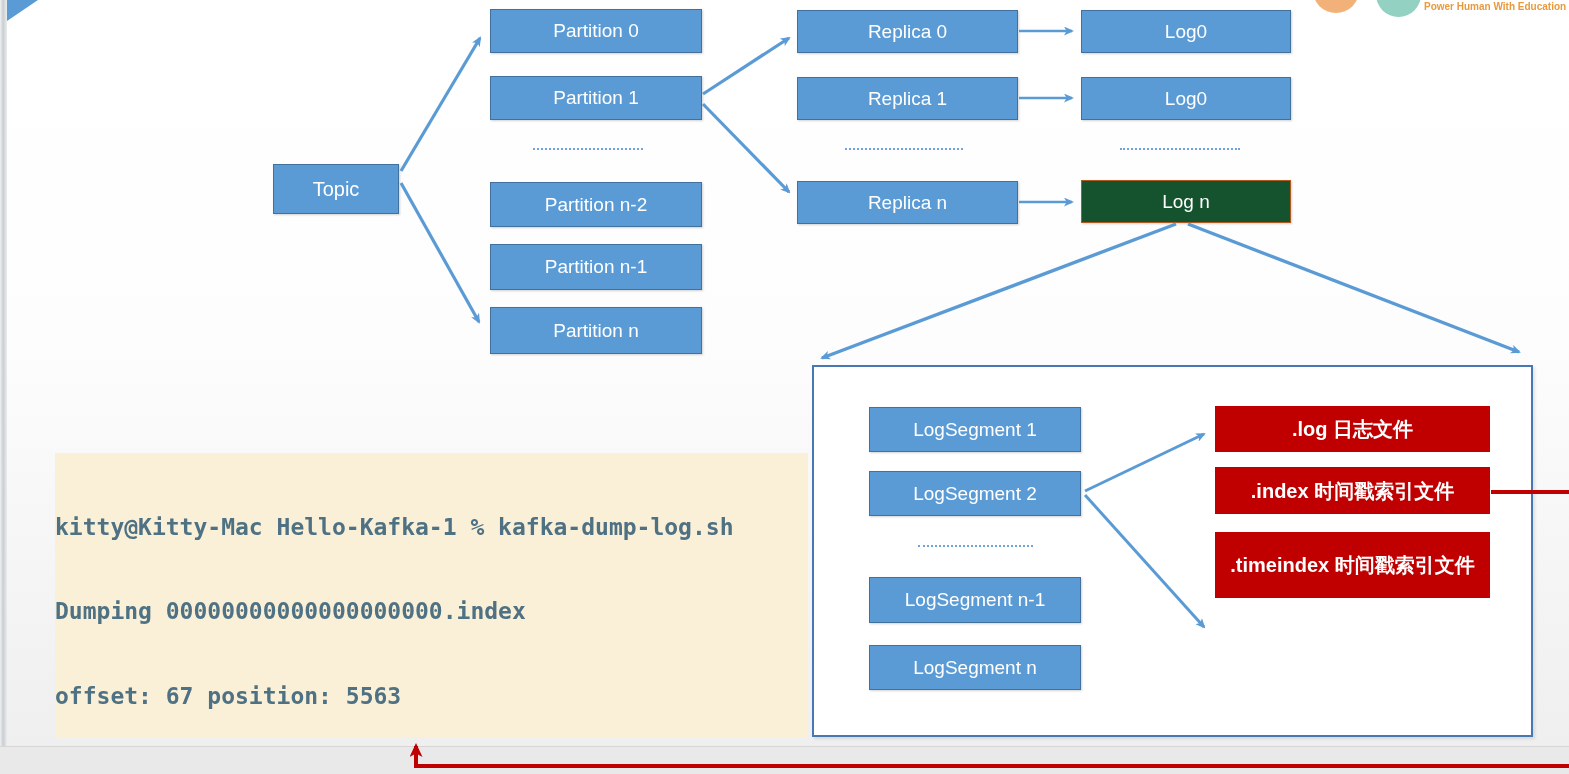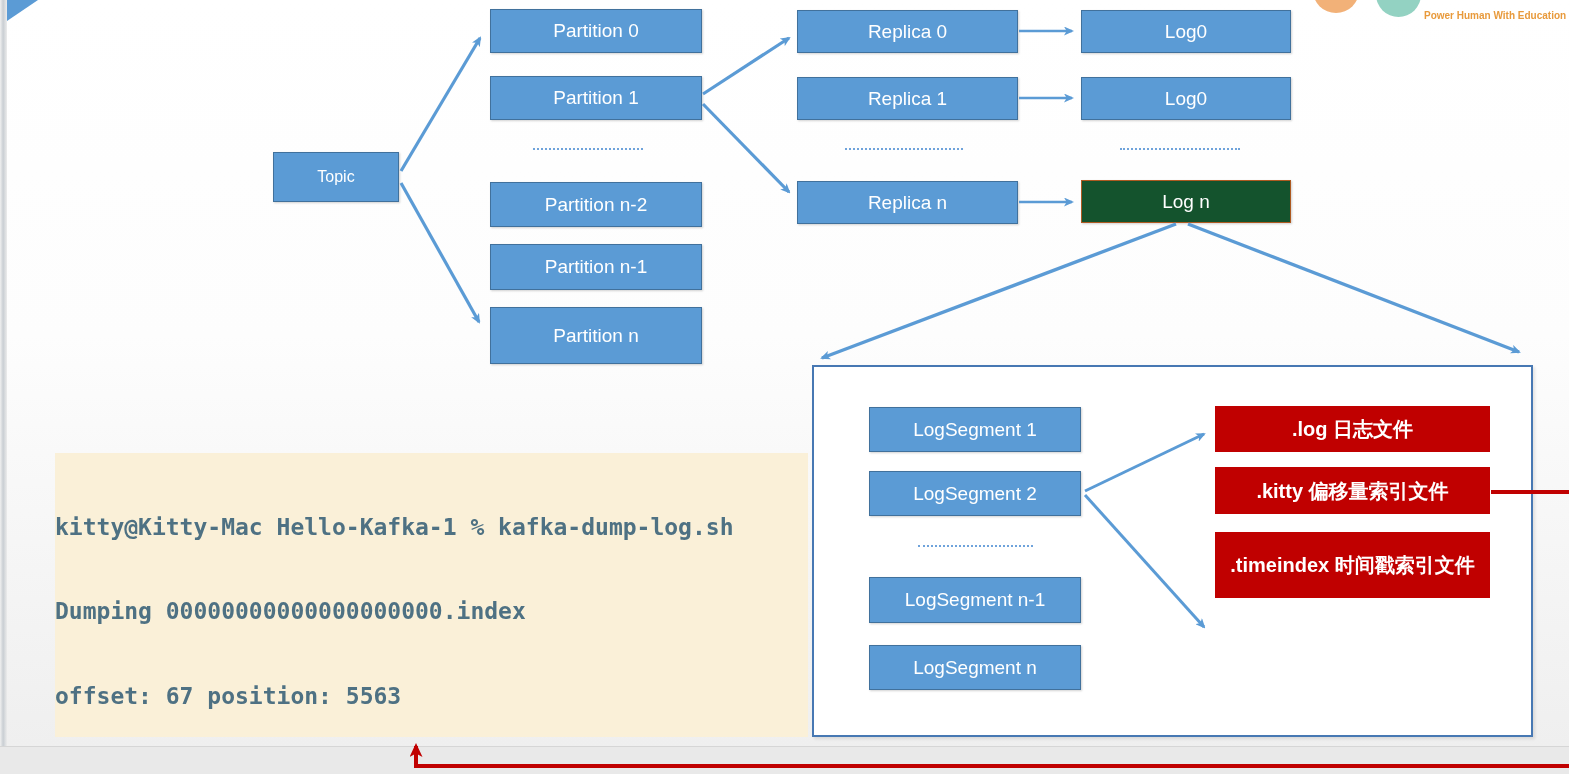--- a/index.html
+++ b/index.html
@@ -31,21 +31,21 @@
     display:flex;align-items:center;justify-content:center;
     color:#ffffff;
     font-size:19px;
     box-sizing:border-box;
     text-align:center;
     box-shadow:1px 1px 2px rgba(0,0,0,0.18);
   }
   .node.blue{background:#5b9bd5;border:1.5px solid #41719c;}
   .node.orange{background:#14532d;border:1.5px solid #ae5a21;}
   .node.red{background:#c00000;border:none;font-weight:bold;font-size:20px;line-height:26px;box-shadow:none;padding:2px 10px;}
-  .topic{font-size:16px;}
+  .topic{font-size:20px;margin-top:12px;}
   .dots{
     position:absolute;height:0;
     border-top:2px dotted #6fa3db;
   }
   .white-box{
     position:absolute;left:812px;top:365px;width:721px;height:372px;
     background:#ffffff;border:2px solid #4778b3;box-sizing:border-box;
     box-shadow:2px 2px 3px rgba(0,0,0,0.10);
   }
   .terminal{
@@ -64,21 +64,21 @@
   .logo{
     position:absolute;left:1300px;top:0;width:269px;height:34px;
     overflow:visible;
   }
   .logo .circle{position:absolute;border-radius:50%;}
   .logo .circle.orange{left:13px;top:-32px;width:46px;height:45px;background:#f2b178;}
   .logo .circle.teal{left:76px;top:-28px;width:45px;height:45px;background:#93d2c2;}
   .logo .tagline{
     position:absolute;left:124px;top:1px;width:145px;
     font-size:10px;font-weight:bold;color:#e89a3c;
-    white-space:nowrap;overflow:hidden;margin-top:9px;
+    white-space:nowrap;overflow:hidden;
   }
   .overlay{position:absolute;left:0;top:0;width:1569px;height:774px;pointer-events:none;}
   .bottom-strip{position:absolute;left:0;top:746px;width:1569px;height:28px;background:#e9e9e9;border-top:1px solid #d6d6d6;}
 </style>
 </head>
 <body>
 
 <div class="stage">
   <div class="slide"></div>
   <div class="left-edge"></div>
@@ -91,42 +91,42 @@
     <div class="tagline">Power Human With Education</div>
   </div>
 
   <div class="node blue topic" style="left:273px;top:152px;width:126px;height:50px">Topic</div>
 
   <div class="node blue" style="left:490px;top:9px;width:212px;height:44px">Partition 0</div>
   <div class="node blue" style="left:490px;top:76px;width:212px;height:44px">Partition 1</div>
   <div class="dots" style="left:533px;top:148px;width:110px"></div>
   <div class="node blue" style="left:490px;top:182px;width:212px;height:45px">Partition n-2</div>
   <div class="node blue" style="left:490px;top:244px;width:212px;height:46px">Partition n-1</div>
-  <div class="node blue" style="left:490px;top:307px;width:212px;height:57px">Partition n</div>
+  <div class="node blue" style="left:490px;top:307px;width:212px;height:47px">Partition n</div>
 
   <div class="node blue" style="left:797px;top:10px;width:221px;height:43px">Replica 0</div>
   <div class="node blue" style="left:797px;top:77px;width:221px;height:43px">Replica 1</div>
   <div class="dots" style="left:845px;top:148px;width:118px"></div>
   <div class="node blue" style="left:797px;top:181px;width:221px;height:43px">Replica n</div>
 
   <div class="node blue" style="left:1081px;top:10px;width:210px;height:43px">Log0</div>
   <div class="node blue" style="left:1081px;top:77px;width:210px;height:43px">Log0</div>
   <div class="dots" style="left:1120px;top:148px;width:120px"></div>
   <div class="node orange" style="left:1081px;top:180px;width:210px;height:43px">Log n</div>
 
   <div class="white-box"></div>
 
   <div class="node blue" style="left:869px;top:407px;width:212px;height:45px">LogSegment 1</div>
   <div class="node blue" style="left:869px;top:471px;width:212px;height:45px">LogSegment 2</div>
   <div class="dots" style="left:918px;top:545px;width:115px"></div>
   <div class="node blue" style="left:869px;top:577px;width:212px;height:46px">LogSegment n-1</div>
   <div class="node blue" style="left:869px;top:645px;width:212px;height:45px">LogSegment n</div>
 
   <div class="node red" style="left:1215px;top:406px;width:275px;height:46px">.log 日志文件</div>
-  <div class="node red" style="left:1215px;top:467px;width:275px;height:47px">.kitty 偏移量索引文件</div>
+  <div class="node red" style="left:1215px;top:467px;width:275px;height:47px">.index 时间戳索引文件</div>
   <div class="node red" style="left:1215px;top:532px;width:275px;height:66px">.timeindex 时间戳索引文件</div>
 
   <div class="terminal">
     <div>kitty@Kitty-Mac Hello-Kafka-1 % kafka-dump-log.sh</div>
     <div>Dumping 00000000000000000000.index</div>
     <div>offset: 67 position: 5563</div>
     
     
     
     

